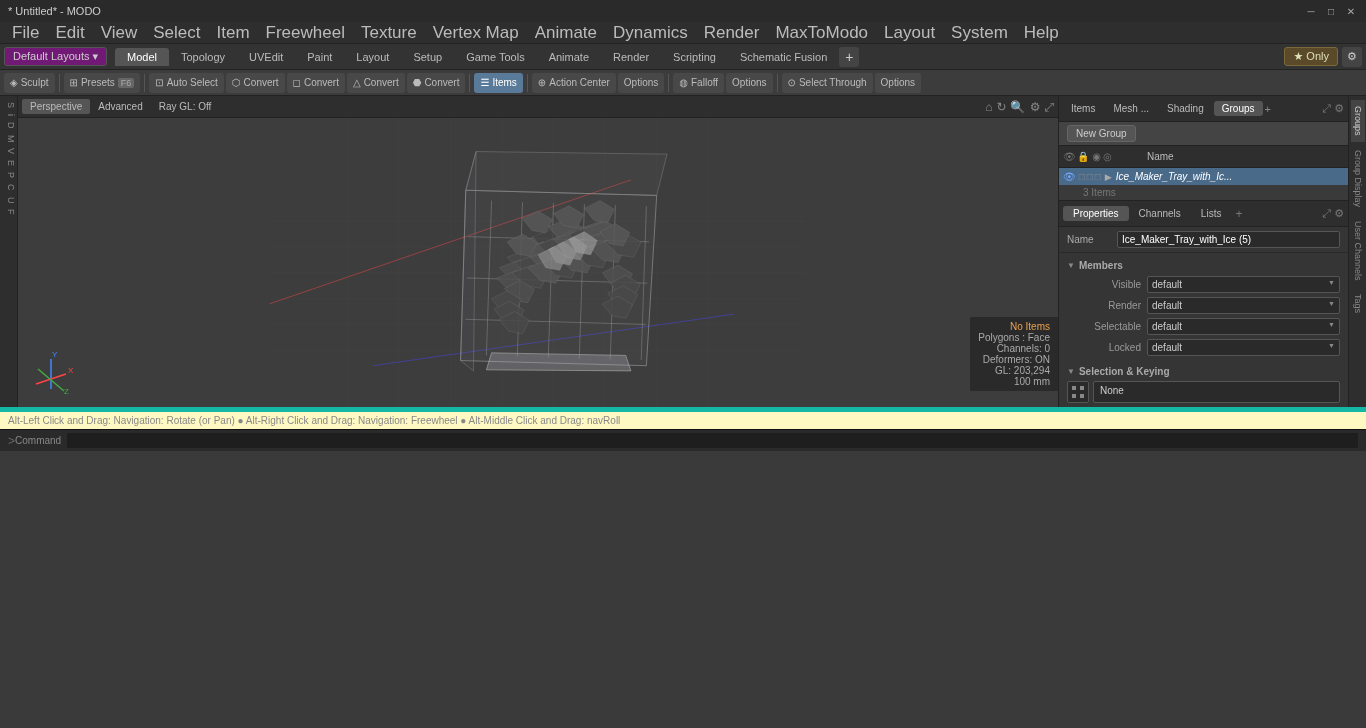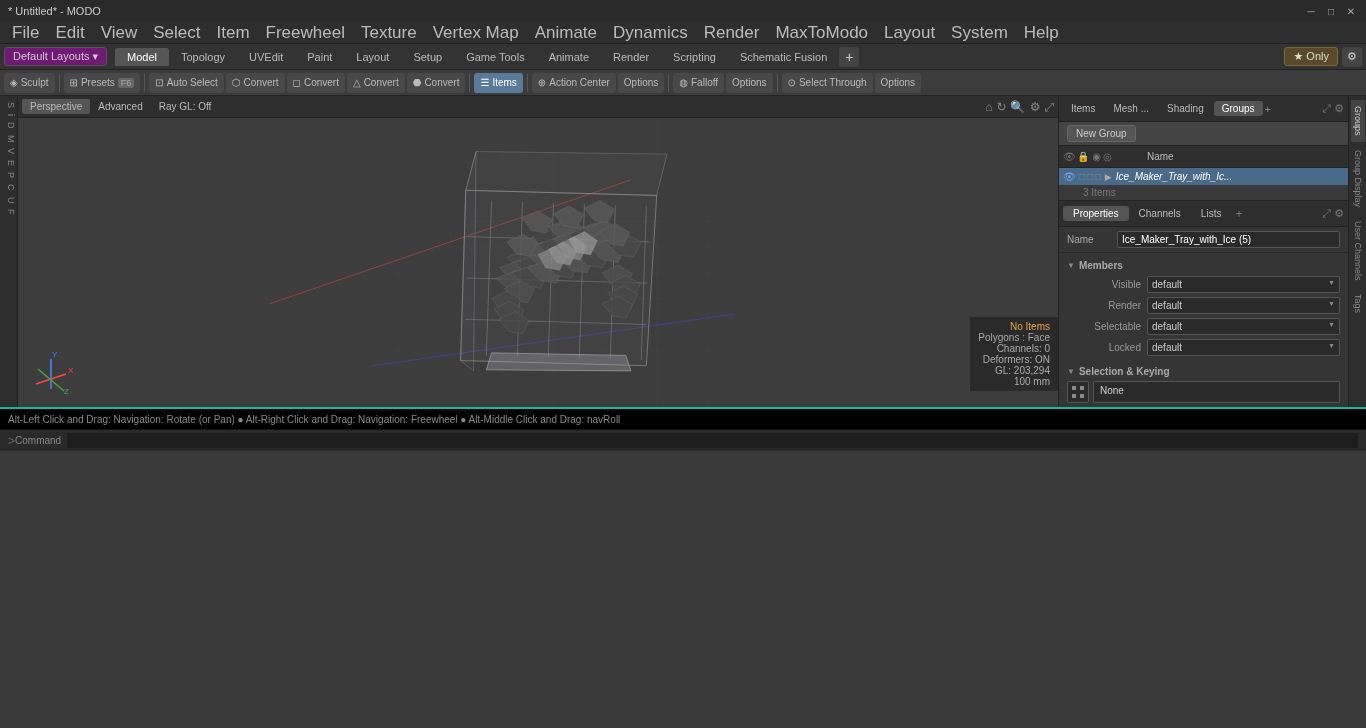--- a/index.html
+++ b/index.html
@@ -485,21 +485,21 @@
   </div>
 
   <div id="right-edge-tabs">
     <div class="edge-tab active">Groups</div>
     <div class="edge-tab">Group Display</div>
     <div class="edge-tab">User Channels</div>
     <div class="edge-tab">Tags</div>
   </div>
 </div>
 
-<div style="display:flex;align-items:center;background:#000000;height:22px;padding:0 8px;border-top:2px solid #14b8a6;">
+<div style="display:flex;align-items:center;background:#fef9c3;height:22px;padding:0 8px;border-top:5px solid #14b8a6;">
   <span style="font-size:10px;color:#888;">Alt-Left Click and Drag: Navigation: Rotate (or Pan) ● Alt-Right Click and Drag: Navigation: Freewheel ● Alt-Middle Click and Drag: navRoll</span>
 </div>
 
 <div id="bottombar">
   <span class="expand-btn">&gt;</span>
   <span class="cmd-label">Command</span>
   <input type="text" placeholder="" style="">
 </div>
 
 </body></html>

